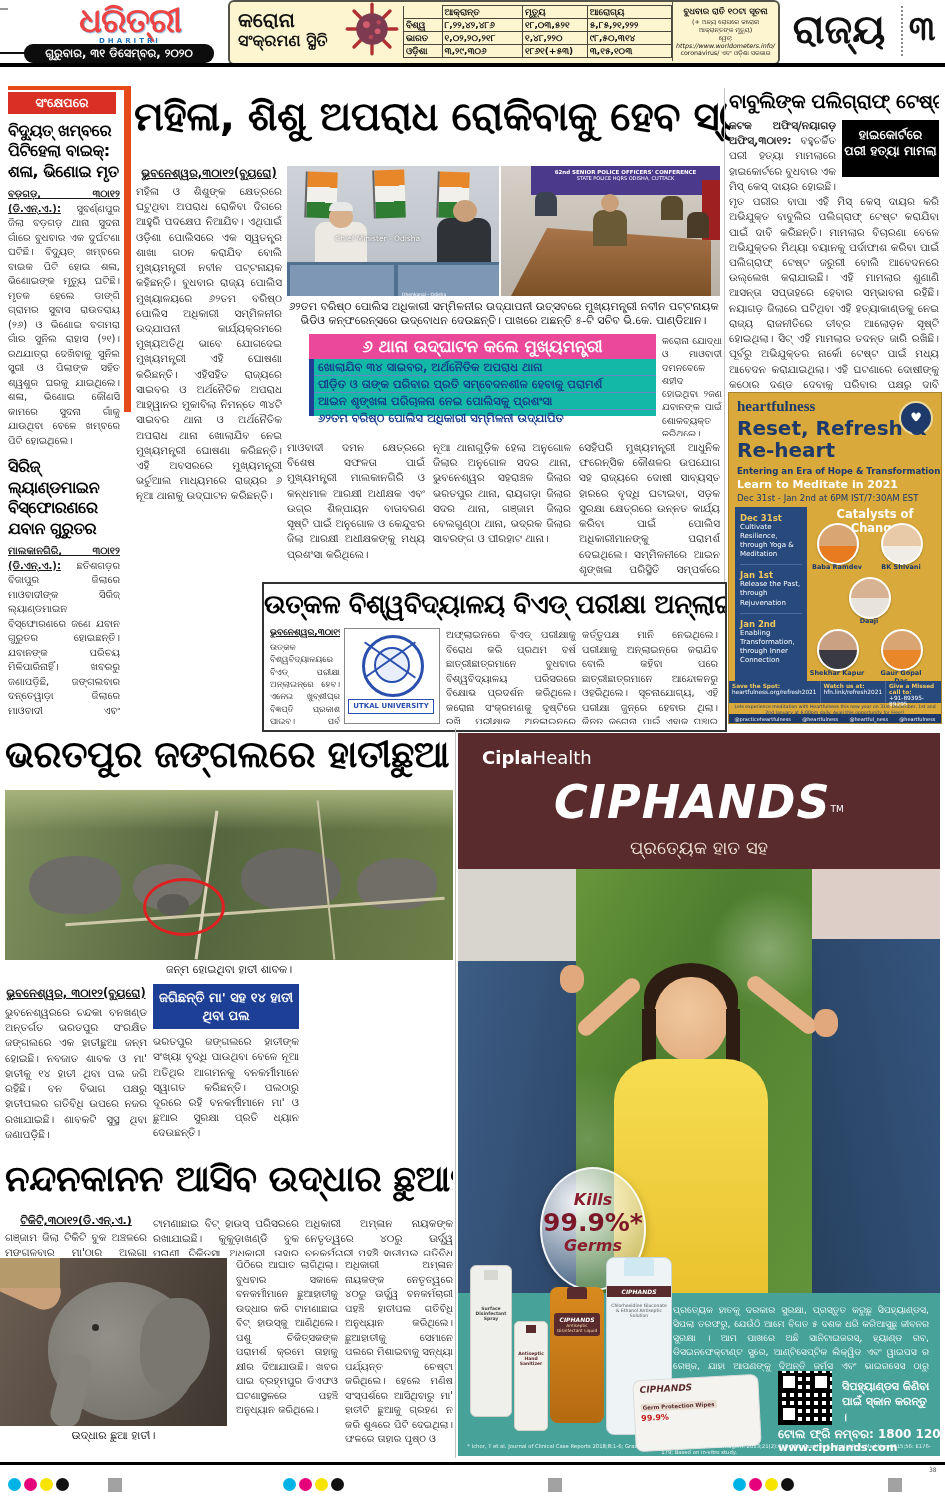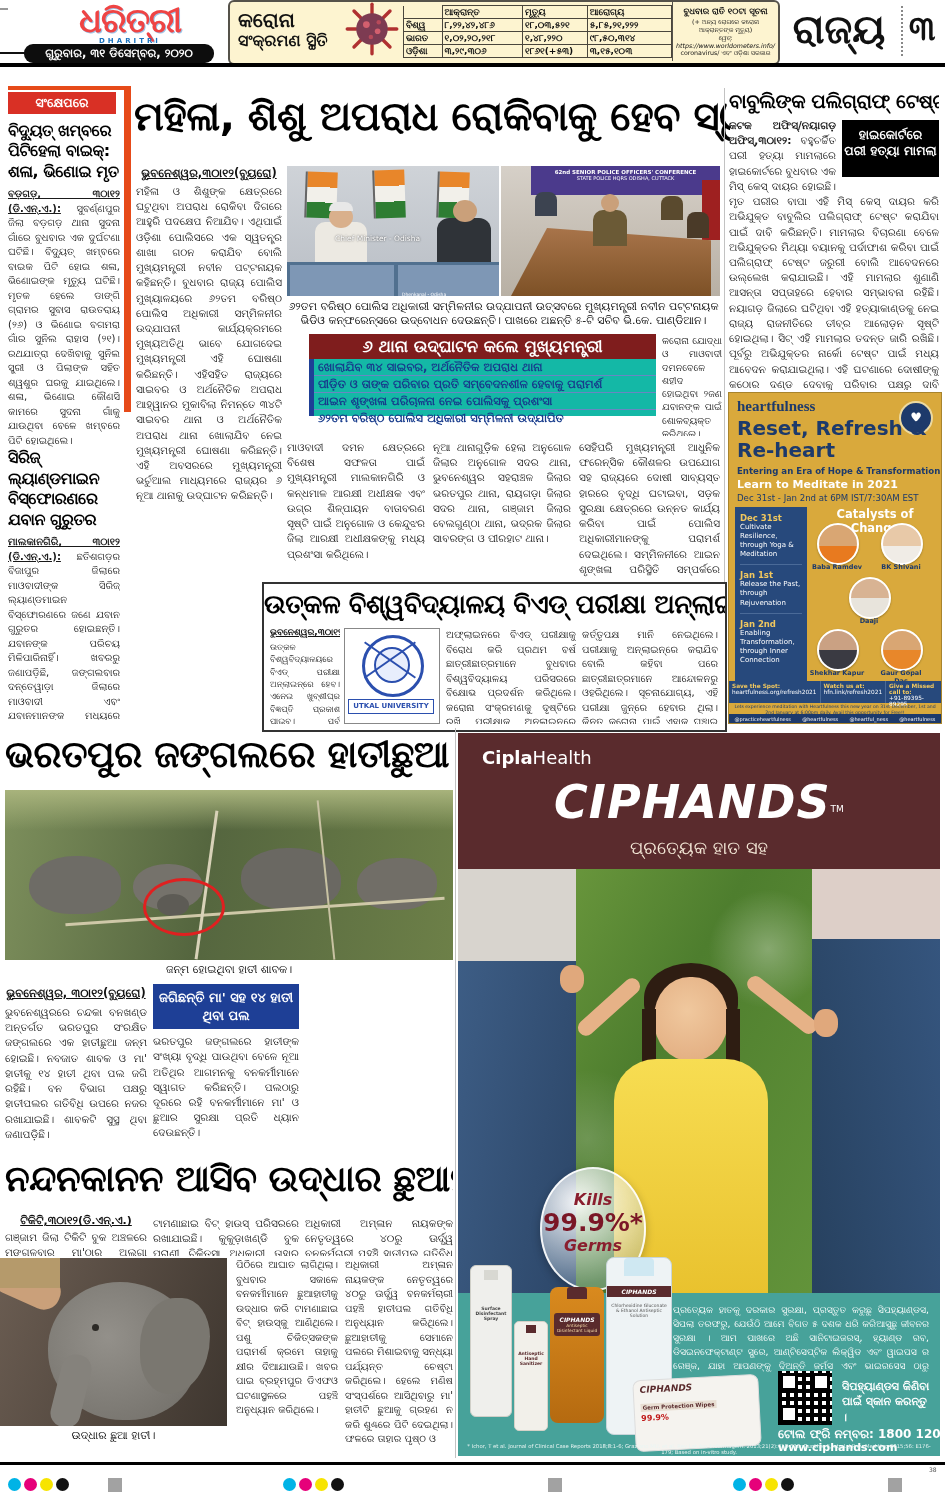--- a/index.html
+++ b/index.html
@@ -107,21 +107,21 @@
   <div class="abs" style="left:8px;top:86px;width:123px;height:4px;background:#e64a19"></div>
   <div class="abs" style="left:124px;top:86px;width:7px;height:326px;background:#e64a19"></div>
 
   <div class="abs oh" style="left:8px;top:92px;width:112px;height:628px">
     <div class="c" style="width:108px;height:22px;background:#d93025;color:#fff;font-size:12.5px;font-weight:bold;line-height:22px">ସଂକ୍ଷେପରେ</div>
     <div class="hl" style="font-size:16px;line-height:1.28;margin-top:7px">ବିଦ୍ୟୁତ୍ ଖମ୍ବରେ ପିଟିହେଲା ବାଇକ୍: ଶଳା, ଭିଣୋଇ ମୃତ</div>
     <div class="j body-txt" style="font-size:10px;margin-top:5px">
       <span class="dl">ବଡ଼ଗଡ଼, ୩୦ା୧୨ (ଡି.ଏନ୍.ଏ.):</span>
       <span>ସୁବର୍ଣ୍ଣପୁର ଜିଲା ବଡ଼ଗଡ଼ ଥାନା ସୁଦନା ଗାଁରେ ବୁଧବାର ଏକ ଦୁର୍ଘଟଣା ଘଟିଛି। ବିଦ୍ୟୁତ୍ ଖମ୍ବରେ ବାଇକ ପିଟି ହୋଇ ଶଳା, ଭିଣୋଇଙ୍କ ମୃତ୍ୟୁ ଘଟିଛି। ମୃତକ ହେଲେ ଡାଙ୍ଗି ଗ୍ରାମର ସୁବାସ ରାଉତରାୟ (୨୬) ଓ ଭିଣୋଇ ବଗମରା ଗାଁର ସୁନିଲ ରାହାସ (୨୧)। ରଥଯାତ୍ରା ଦେଖିବାକୁ ସୁନିଲ ସ୍ତ୍ରୀ ଓ ପିଲାଙ୍କ ସହିତ ଶ୍ୱଶୁର ଘରକୁ ଯାଇଥିଲେ। ଶଳା, ଭିଣୋଇ କୌଣସି କାମରେ ସୁଦନା ଗାଁକୁ ଯାଉଥିବା ବେଳେ ଖମ୍ବରେ ପିଟି ହୋଇଥିଲେ।</span>
     </div>
-    <div class="hl" style="font-size:16px;line-height:1.28;">ସିରିଜ୍ ଲ୍ୟାଣ୍ଡମାଇନ ବିସ୍ଫୋରଣରେ ଯବାନ ଗୁରୁତର</div>
+    <div class="hl" style="font-size:16px;line-height:1.28;margin-top:9px">ସିରିଜ୍ ଲ୍ୟାଣ୍ଡମାଇନ ବିସ୍ଫୋରଣରେ ଯବାନ ଗୁରୁତର</div>
     <div class="j body-txt" style="font-size:10px;margin-top:5px">
       <span class="dl">ମାଲକାନଗିରି, ୩୦ା୧୨ (ଡି.ଏନ୍.ଏ.):</span>
       <span>ଛତିଶଗଡ଼ର ବିଜାପୁର ଜିଲାରେ ମାଓବାଦୀଙ୍କ ସିରିଜ୍ ଲ୍ୟାଣ୍ଡମାଇନ ବିସ୍ଫୋରଣରେ ଜଣେ ଯବାନ ଗୁରୁତର ହୋଇଛନ୍ତି। ଯବାନଙ୍କ ପରିଚୟ ମିଳିପାରିନାହିଁ। ଖବରରୁ ଜଣାପଡ଼ିଛି, ଜଙ୍ଗଲବାର ଦନ୍ତେୱାଡ଼ା ଜିଲାରେ ମାଓବାଦୀ ଏବଂ ଯବାନମାନଙ୍କ ମଧ୍ୟରେ ଗୁଳି ବିନିମୟ ଘଟି ୨ ଜଣ ମହିଳା ମାଓବାଦୀଙ୍କ ମୃତ୍ୟୁ ଘଟିଥିଲା। ଏଥିରେ ମାଓବାଦୀମାନେ ରକ୍ତମୁଖା ହୋଇ ସୁରକ୍ଷା କର୍ମୀଙ୍କ ଉଦ୍ଦେଶ୍ୟରେ ରାସ୍ତାରେ ଲ୍ୟାଣ୍ଡମାଇନ ବିଛାଇଥିଲେ। ବୁଧବାର ବିଜାପୁର ଜିଲା ଗାଙ୍ଗଲୁର ଥାନା ଅଞ୍ଚଳର ମଧ୍ୟବର୍ତ୍ତୀ ଅଞ୍ଚଳରେ ଡିଆରଜି ଓ ବିଏସ୍‌ଏଫ୍ ଯବାନମାନେ କୋମ୍ବିଂ ଅପରେଶନ ଚଳାଉଥିବା ବେଳେ ସିରିଜ ଲ୍ୟାଣ୍ଡମାଇନ ବିସ୍ଫୋରଣ ଘଟିଥିଲା।</span>
     </div>
   </div>
 
   <div class="abs hl c nw oh" style="left:134px;top:86px;width:596px;height:60px;font-size:40px;line-height:60px">ମହିଳା, ଶିଶୁ ଅପରାଧ ରୋକିବାକୁ ହେବ ସ୍ୱତନ୍ତ୍ର ଶାଖା</div>
 
   <div class="abs oh" style="left:136px;top:166px;width:146px;height:414px">
     <div class="dl c" style="font-size:11.5px;margin-bottom:4px">ଭୁବନେଶ୍ୱର,୩୦ା୧୨(ବ୍ୟୁରୋ)</div>
@@ -156,21 +156,21 @@
     <div class="abs" style="left:92px;top:44px;width:34px;height:36px;background:#6b5a36;border-radius:10px 10px 0 0"></div>
     <div class="abs" style="left:100px;top:28px;width:18px;height:18px;background:#caa07a;border-radius:50%"></div>
     <div class="abs" style="left:34px;top:26px;width:22px;height:24px;background:#3c4350;border-radius:8px 8px 0 0"></div>
     <div class="abs" style="left:160px;top:30px;width:22px;height:24px;background:#5a4a2e;border-radius:8px 8px 0 0"></div>
     <div class="abs" style="left:186px;top:46px;width:22px;height:26px;background:#4a3a28;border-radius:8px 8px 0 0"></div>
   </div>
 
   <div class="abs c body-txt" style="left:287px;top:300px;width:433px;height:30px;font-size:11px;line-height:1.3;color:#000">୬୨ତମ ବରିଷ୍ଠ ପୋଲିସ ଅଧିକାରୀ ସମ୍ମିଳନୀର ଉଦ୍‌ଯାପନୀ ଉତ୍ସବରେ ମୁଖ୍ୟମନ୍ତ୍ରୀ ନବୀନ ପଟ୍ଟନାୟକ ଭିଡିଓ କନ୍‌ଫରେନ୍ସରେ ଉଦ୍‌ବୋଧନ ଦେଉଛନ୍ତି। ପାଖରେ ଅଛନ୍ତି ୫-ଟି ସଚିବ ଭି.କେ. ପାଣ୍ଡିଆନ।</div>
 
   <div class="abs" style="left:309px;top:334px;width:347px;height:101px">
-    <div class="c" style="height:25px;background:#7f1d1d;color:#fff;font-size:16.5px;font-weight:800;line-height:25px">୬ ଥାନା ଉଦ୍‌ଘାଟନ କଲେ ମୁଖ୍ୟମନ୍ତ୍ରୀ</div>
+    <div class="c" style="height:25px;background:#ec4899;color:#fff;font-size:16.5px;font-weight:800;line-height:25px">୬ ଥାନା ଉଦ୍‌ଘାଟନ କଲେ ମୁଖ୍ୟମନ୍ତ୍ରୀ</div>
     <div style="height:57px;background:#14b8a6;border-left:5px solid #1e3f96">
       <div style="font-size:11.5px;font-weight:bold;color:#173b8c;padding:1px 4px;border-bottom:1px solid #6a86c2">ଖୋଲାଯିବ ୩୪ ସାଇବର, ଅର୍ଥନୈତିକ ଅପରାଧ ଥାନା</div>
       <div style="font-size:11.5px;font-weight:bold;color:#173b8c;padding:1px 4px;border-bottom:1px solid #6a86c2">ପୀଡ଼ିତ ଓ ତାଙ୍କ ପରିବାର ପ୍ରତି ସମ୍ବେଦନଶୀଳ ହେବାକୁ ପରାମର୍ଶ</div>
       <div style="font-size:11.5px;font-weight:bold;color:#173b8c;padding:1px 4px;border-bottom:1px solid #6a86c2">ଆଇନ ଶୃଙ୍ଖଳା ପରିଚାଳନା ନେଇ ପୋଲିସକୁ ପ୍ରଶଂସା</div>
       <div style="font-size:11.5px;font-weight:bold;color:#173b8c;padding:1px 4px">୬୨ତମ ବରିଷ୍ଠ ପୋଲିସ ଅଧିକାରୀ ସମ୍ମିଳନୀ ଉଦ୍‌ଯାପିତ</div>
     </div>
   </div>
 
   <div class="abs j body-txt oh" style="left:662px;top:334px;width:60px;height:102px;font-size:9.5px;line-height:1.4">କରୋନା ଯୋଦ୍ଧା ଓ ମାଓବାଦୀ ଦମନବେଳେ ଶହୀଦ ହୋଇଥିବା ୨ଜଣ ଯବାନଙ୍କ ପାଇଁ ଶୋକବ୍ୟକ୍ତ କରିଥିଲେ।</div>
 

